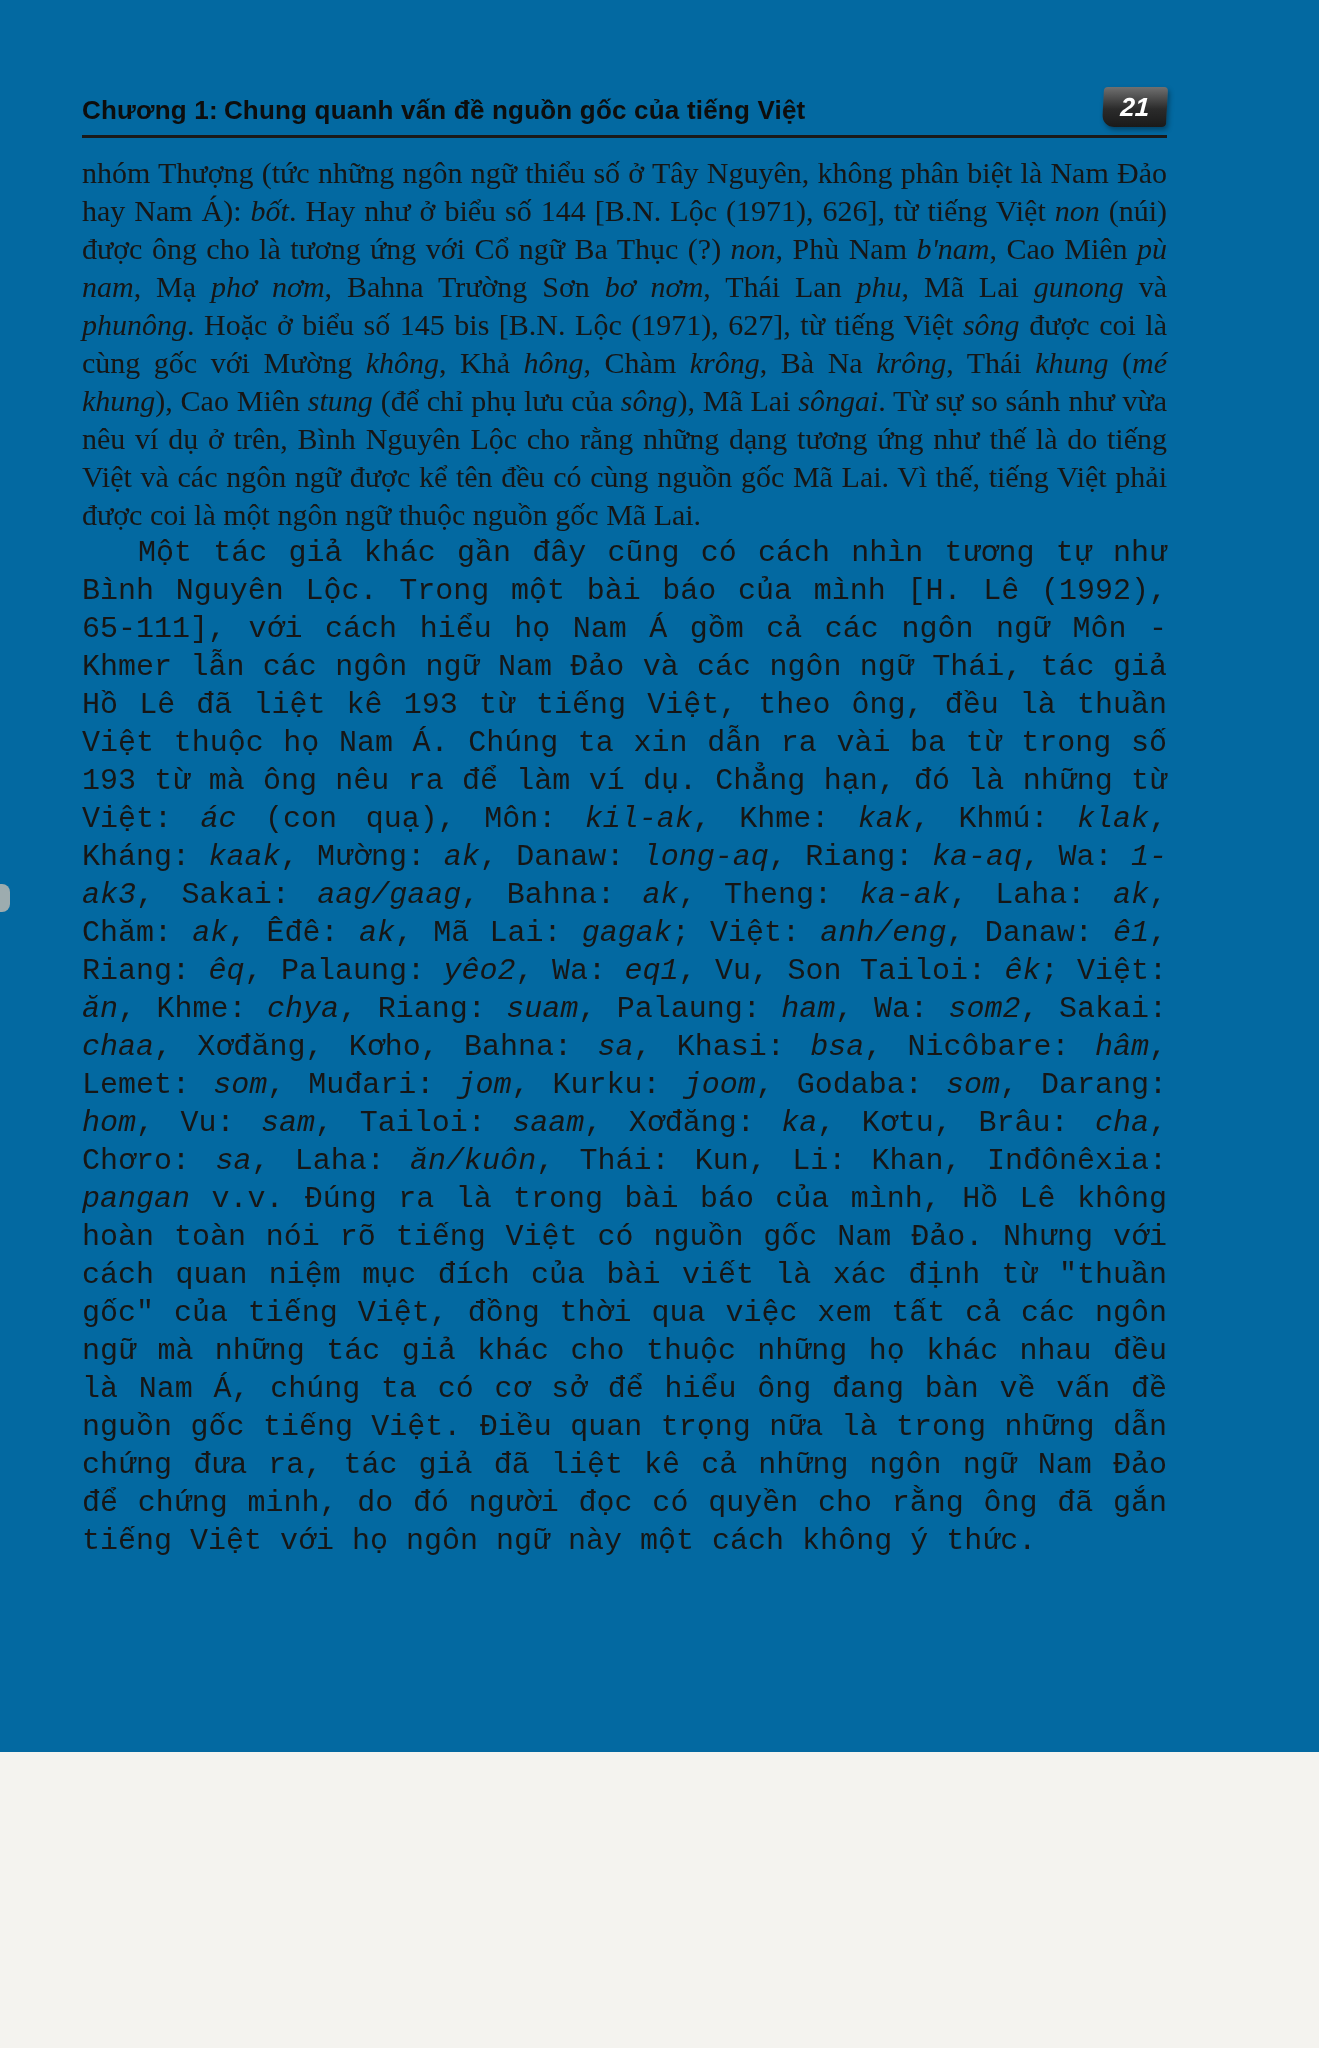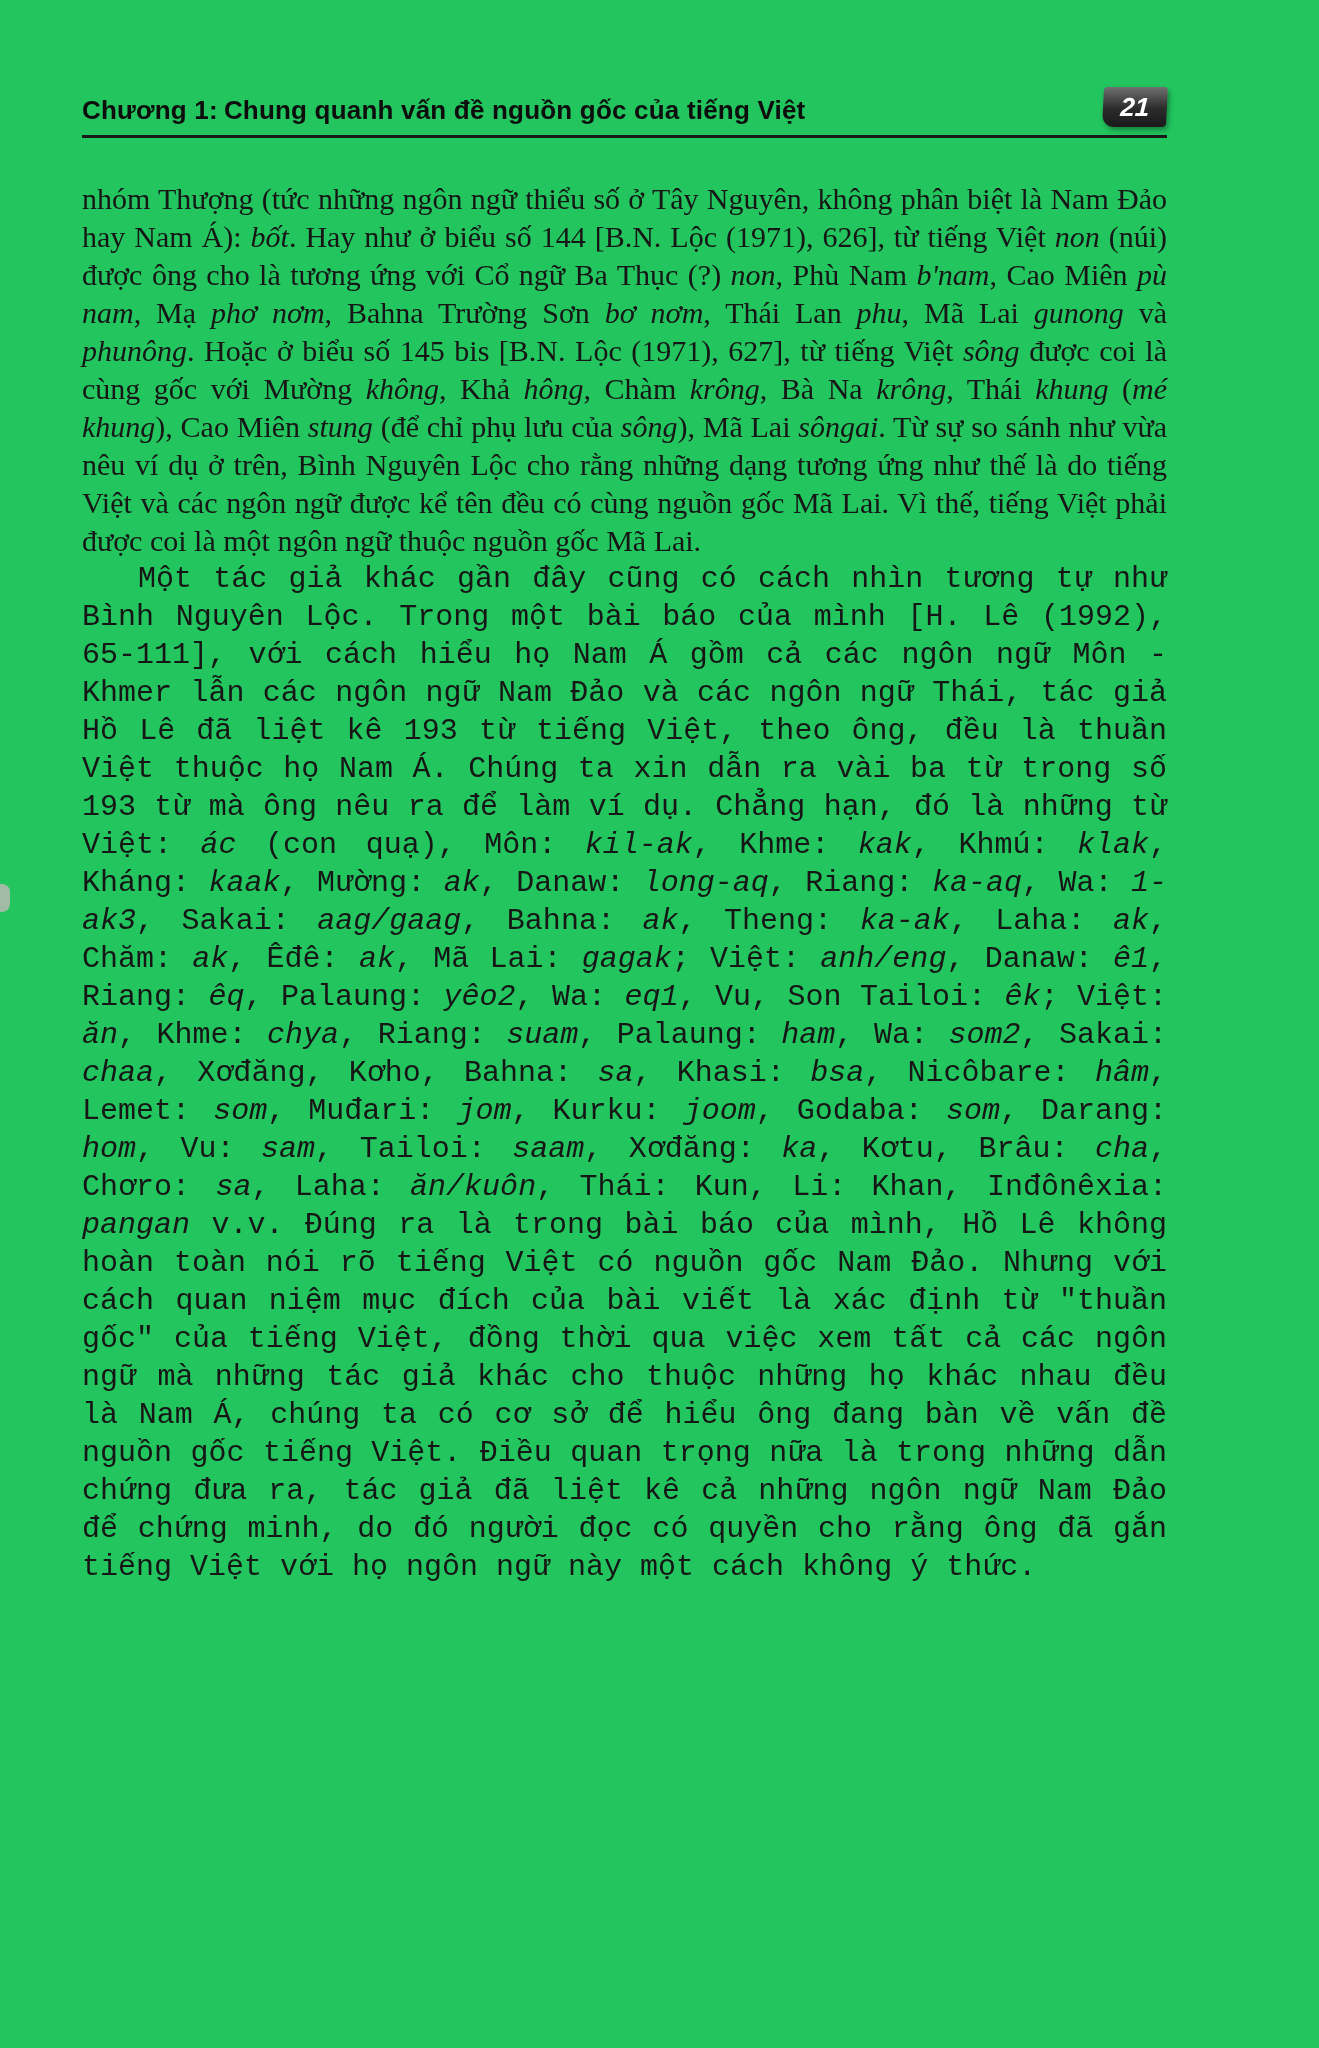--- a/index.html
+++ b/index.html
@@ -3,23 +3,23 @@
 <meta charset="utf-8">
 <style>
   html, body {
     margin: 0;
     padding: 0;
     background: #f4f3ef;
   }
   .page {
     position: relative;
     width: 1319px;
-    height: 2048px;
+    height: 1752px;
     margin: 0 auto;
-    background: #22c55e;
+    background: #0369a1;
     box-sizing: border-box;
     padding: 94px 152px 0 82px;
     overflow: hidden;
     font-family: "Liberation Serif", serif;
   }
   .page-header {
     position: relative;
     border-bottom: 3px solid #1a1a1a;
     padding-bottom: 9px;
   }
@@ -47,21 +47,21 @@
     color: #ffffff;
     font-family: "Liberation Sans", sans-serif;
     font-weight: 700;
     font-style: italic;
     font-size: 26px;
     border-radius: 4px 4px 4px 12px;
     box-shadow: 2px 3px 5px rgba(0,0,0,0.35);
     transform: skewX(-3deg);
   }
   .page-body {
-    padding-top: 42px;
+    padding-top: 16px;
     font-size: 30px;
     line-height: 38px;
     color: #161616;
     text-align: justify;
   }
   .para { margin: 0; }
   .para.indent { text-indent: 56px; font-family: Liberation Mono, monospace; }
   .scan-artifact {
     position: absolute;
     left: 0;

